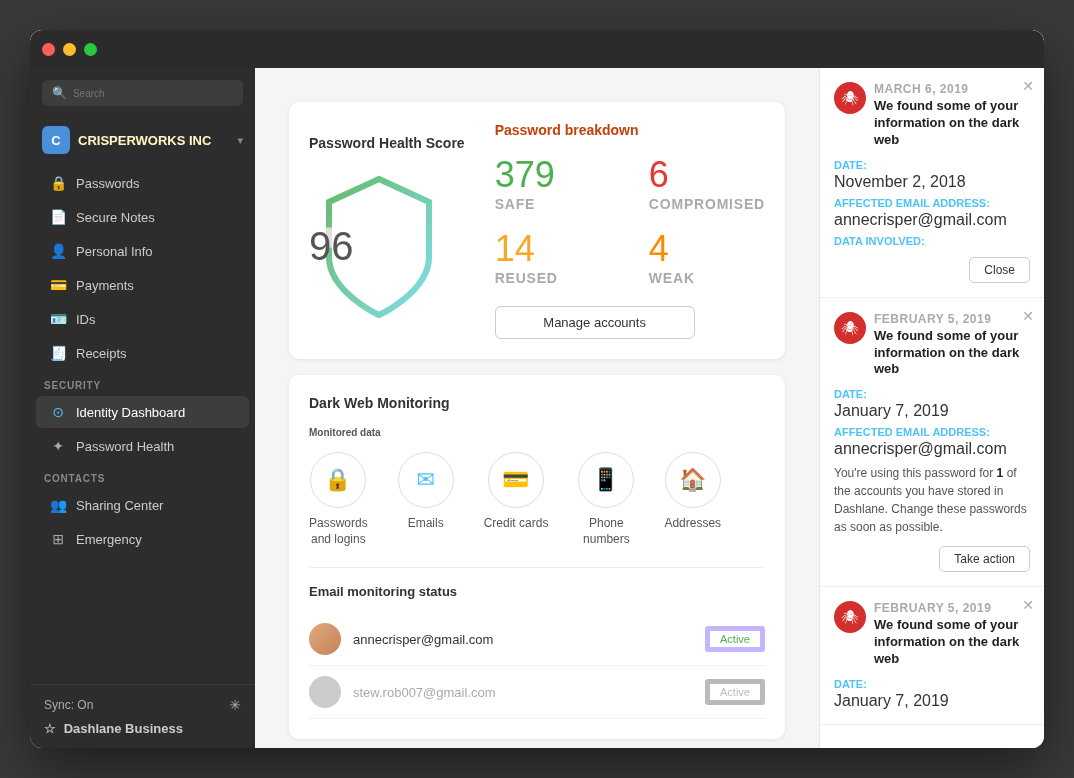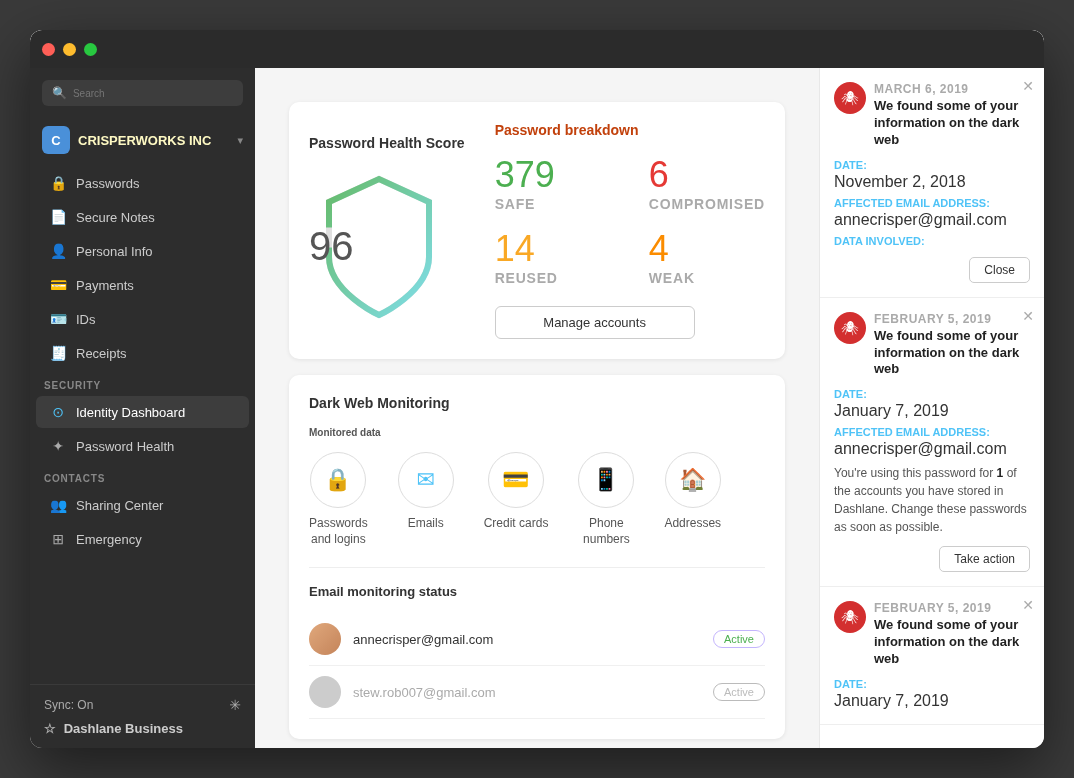--- a/index.html
+++ b/index.html
@@ -228,23 +228,23 @@
       background: linear-gradient(135deg, #e0a87c, #c4845a);
     }
     .avatar-placeholder2 {
       width: 32px; height: 32px;
       border-radius: 50%;
       background: #ccc;
     }
     .email-address { flex: 1; font-size: 13px; color: #333; }
     .email-address.inactive { color: #aaa; }
     .active-badge {
-      border: 1px solid #c4b5fd;
+      border: 5px solid #c4b5fd;
       color: #4caf50;
-      border-radius: 9px;
+      border-radius: 3px;
       padding: 2px 10px;
       font-size: 11px;
       margin-left: 8px;
     }
     .active-badge.inactive {
       border-color: #bbb;
       color: #bbb;
     }
     
     .right-panel {

